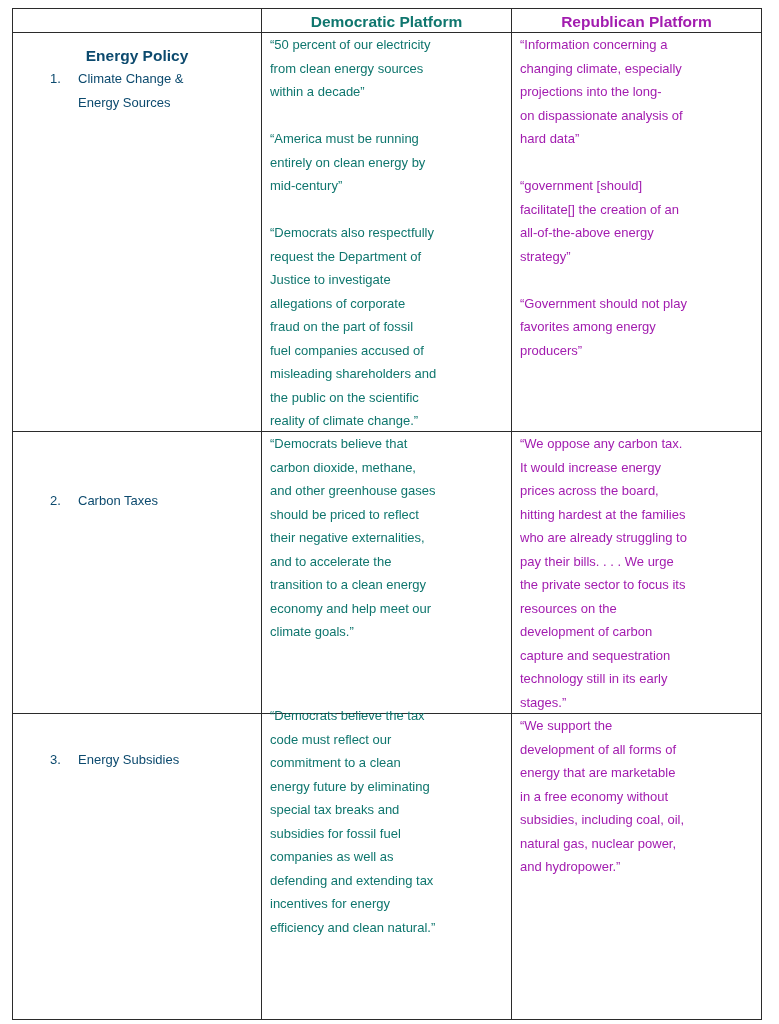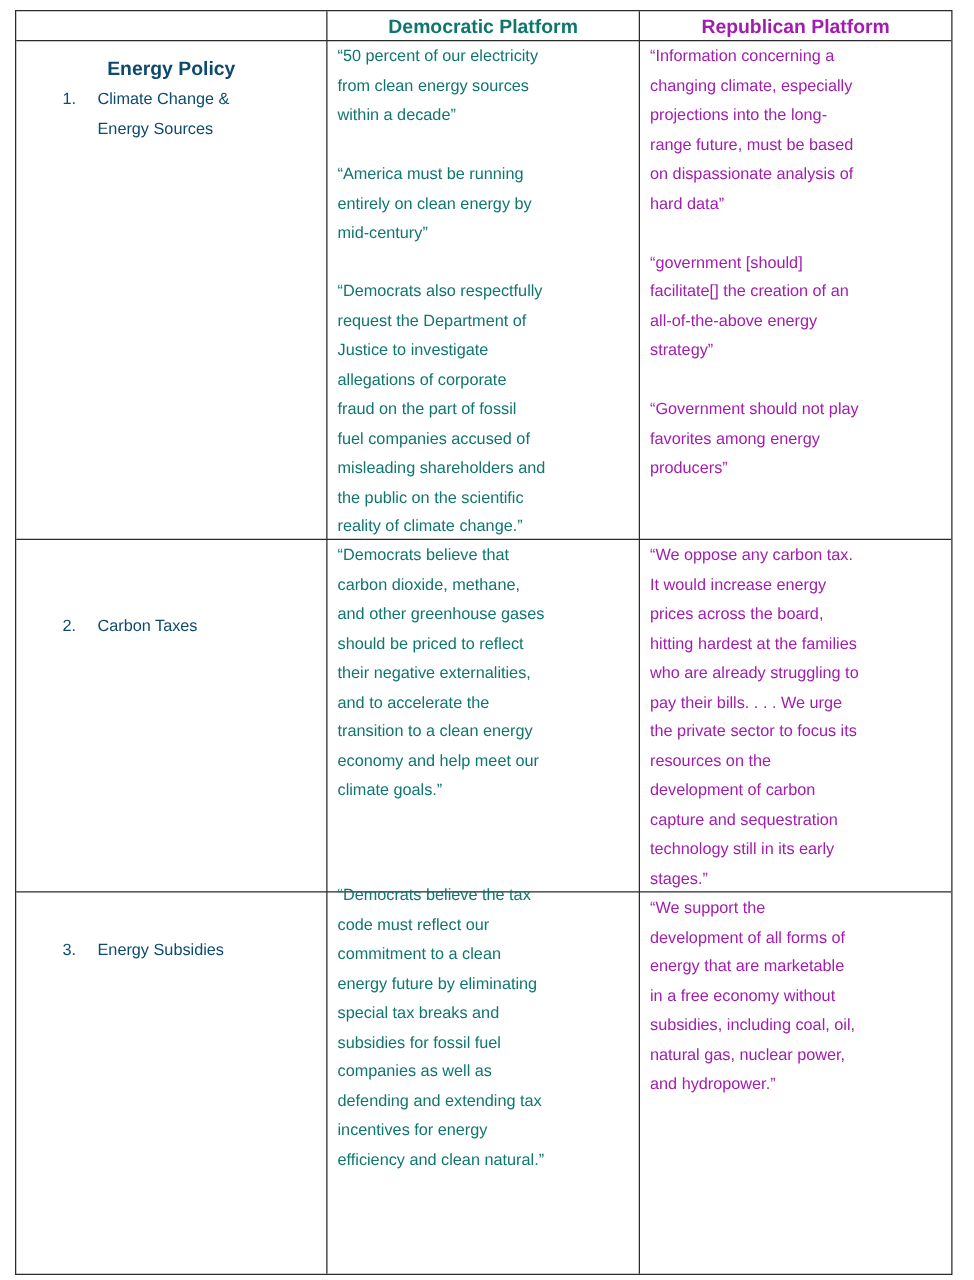--- a/index.html
+++ b/index.html
@@ -53,21 +53,20 @@
     <span class="ln">fraud on the part of fossil</span>
     <span class="ln">fuel companies accused of</span>
     <span class="ln">misleading shareholders and</span>
     <span class="ln">the public on the scientific</span>
     <span class="ln">reality of climate change.”</span>
   </div>
   <div class="cell rep" style="left:507px;top:24px">
     <span class="ln">“Information concerning a</span>
     <span class="ln">changing climate, especially</span>
     <span class="ln">projections into the long-</span>
-    <span class="ln">range future, must be based</span>
     <span class="ln">on dispassionate analysis of</span>
     <span class="ln">hard data”</span>
     <span class="gap"></span>
     <span class="ln">“government [should]</span>
     <span class="ln">facilitate[] the creation of an</span>
     <span class="ln">all-of-the-above energy</span>
     <span class="ln">strategy”</span>
     <span class="gap"></span>
     <span class="ln">“Government should not play</span>
     <span class="ln">favorites among energy</span>

